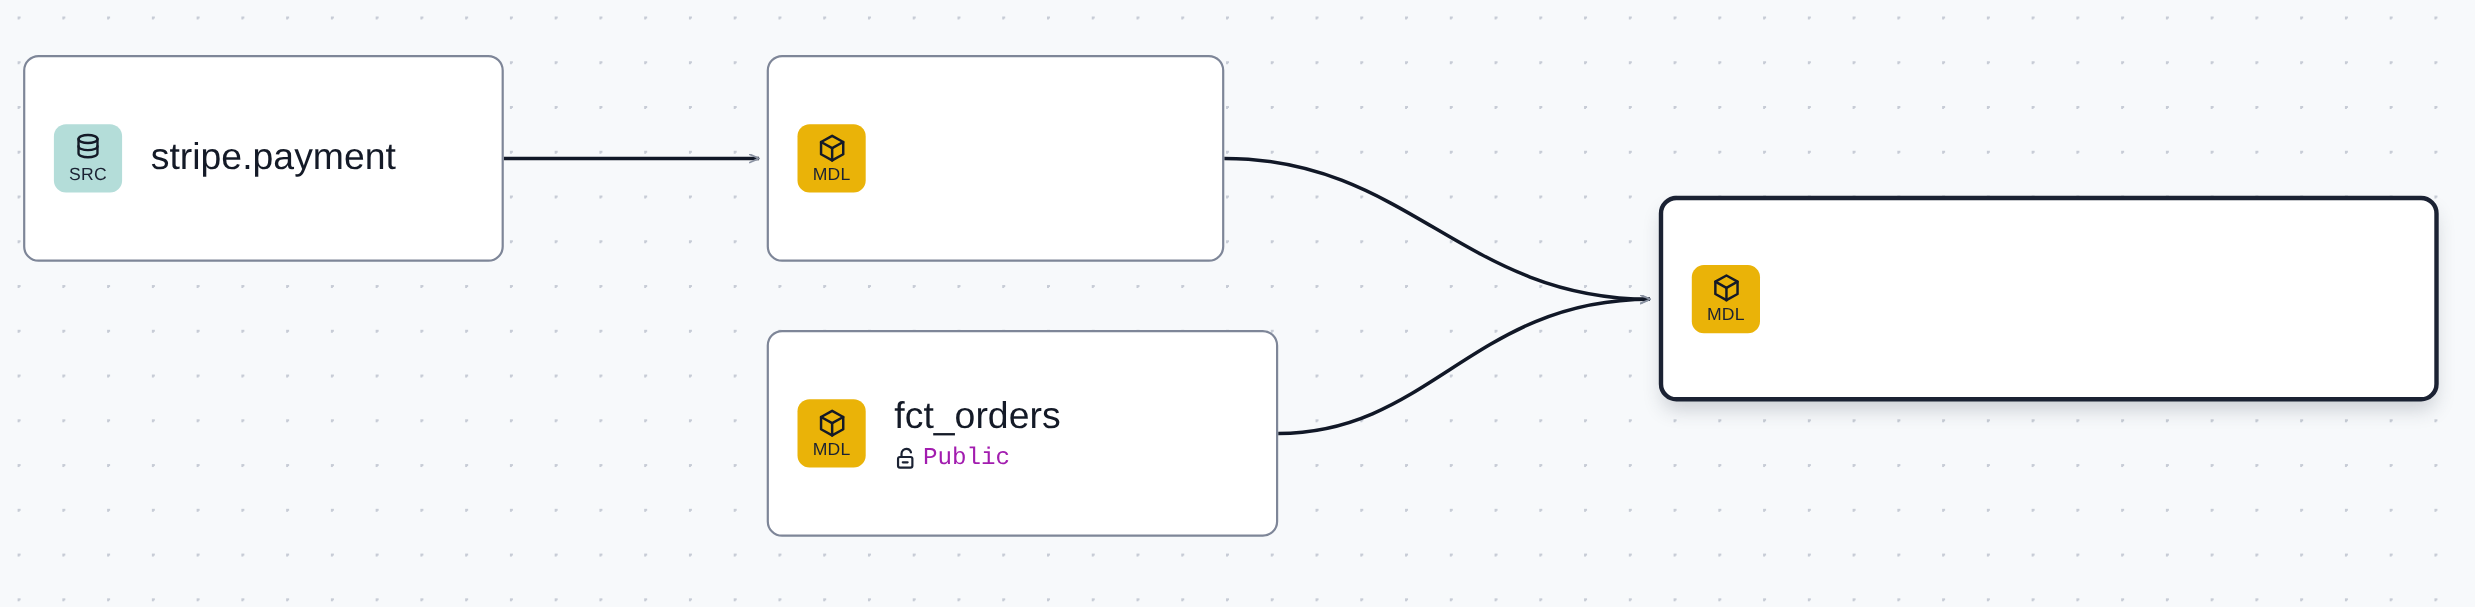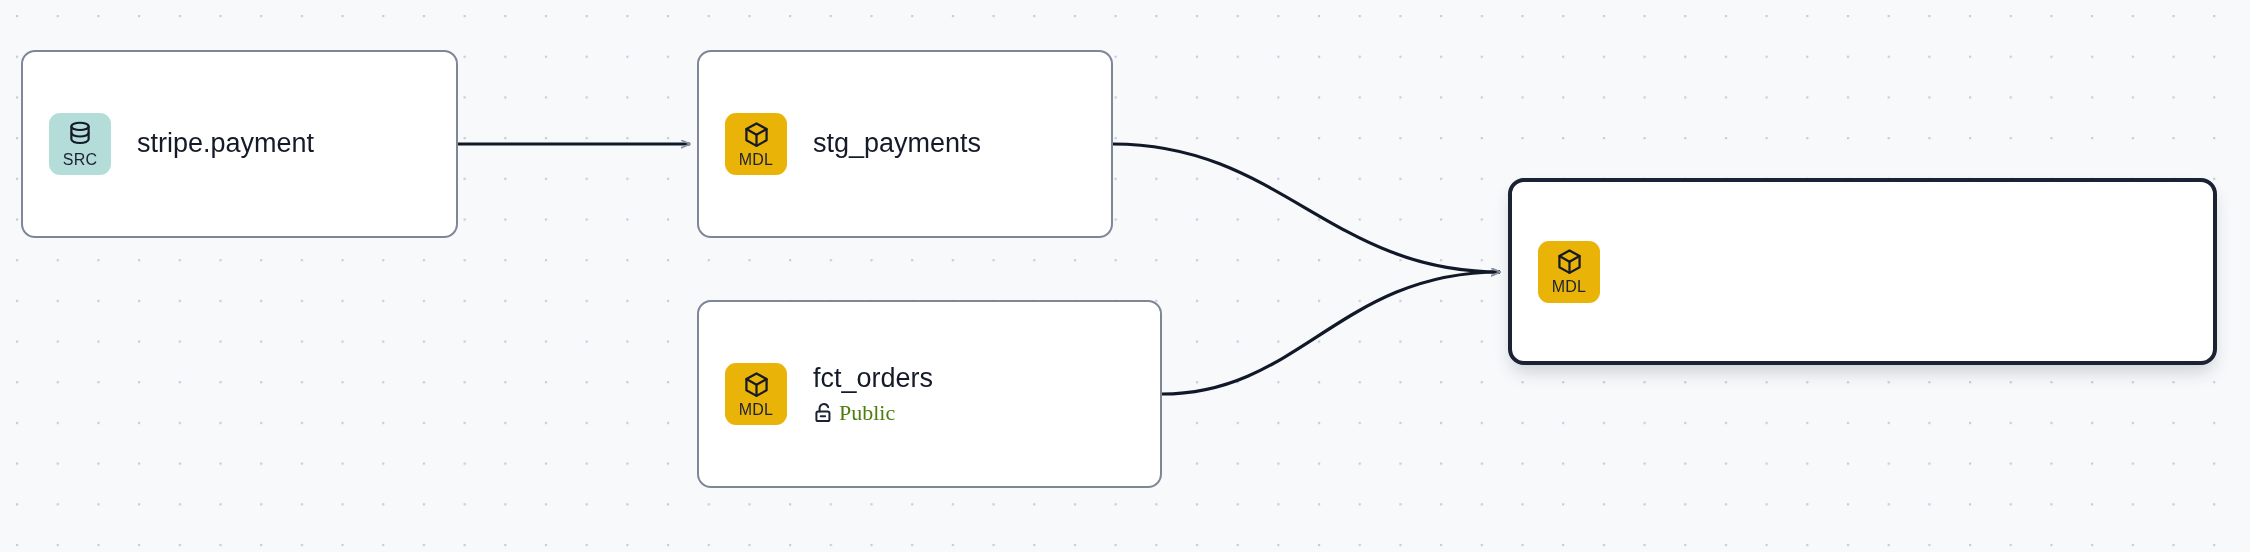--- a/index.html
+++ b/index.html
@@ -75,32 +75,32 @@
 
   
   .node-text {
     display: flex;
     flex-direction: column;
     justify-content: center;
     gap: 6px;
   }
   .node-title {
     font-family: "Liberation Sans", sans-serif;
-    font-size: 27px;
+    font-size: 34px;
     color: #141a27;
     line-height: 1.15;
     white-space: nowrap;
   }
   .node-sub {
     display: flex;
     align-items: center;
     gap: 7px;
-    font-family: Liberation Serif, serif;
+    font-family: Liberation Mono, monospace;
     font-size: 22px;
-    color: #4d7c0f;
+    color: #a21caf;
     line-height: 1.15;
     white-space: nowrap;
   }
   .lock-glyph { display: block; line-height: 0; }
 </style>
 </head>
 <body>
 
 <div id="canvas">
 
@@ -138,23 +138,20 @@
     <div class="badge badge-mdl">
       <span class="glyph">
         <svg width="27" height="28" viewBox="0 0 24 25" fill="none" stroke="#141a27" stroke-width="2" stroke-linecap="round" stroke-linejoin="round">
           <path d="M12,2.2 L21,7.2 V17.2 L12,22.2 L3,17.2 V7.2 Z"></path>
           <path d="M3,7.2 L12,12.2 L21,7.2"></path>
           <path d="M12,12.2 V22.2"></path>
         </svg>
       </span>
       <span class="badge-label">MDL</span>
     </div>
-    <div class="node-text">
-      <div class="node-title">stg_payments</div>
-    </div>
   </div>
 
   <div class="node" style="left:697px; top:300px; width:465px; height:188px;">
     <div class="badge badge-mdl">
       <span class="glyph">
         <svg width="27" height="28" viewBox="0 0 24 25" fill="none" stroke="#141a27" stroke-width="2" stroke-linecap="round" stroke-linejoin="round">
           <path d="M12,2.2 L21,7.2 V17.2 L12,22.2 L3,17.2 V7.2 Z"></path>
           <path d="M3,7.2 L12,12.2 L21,7.2"></path>
           <path d="M12,12.2 V22.2"></path>
         </svg>

